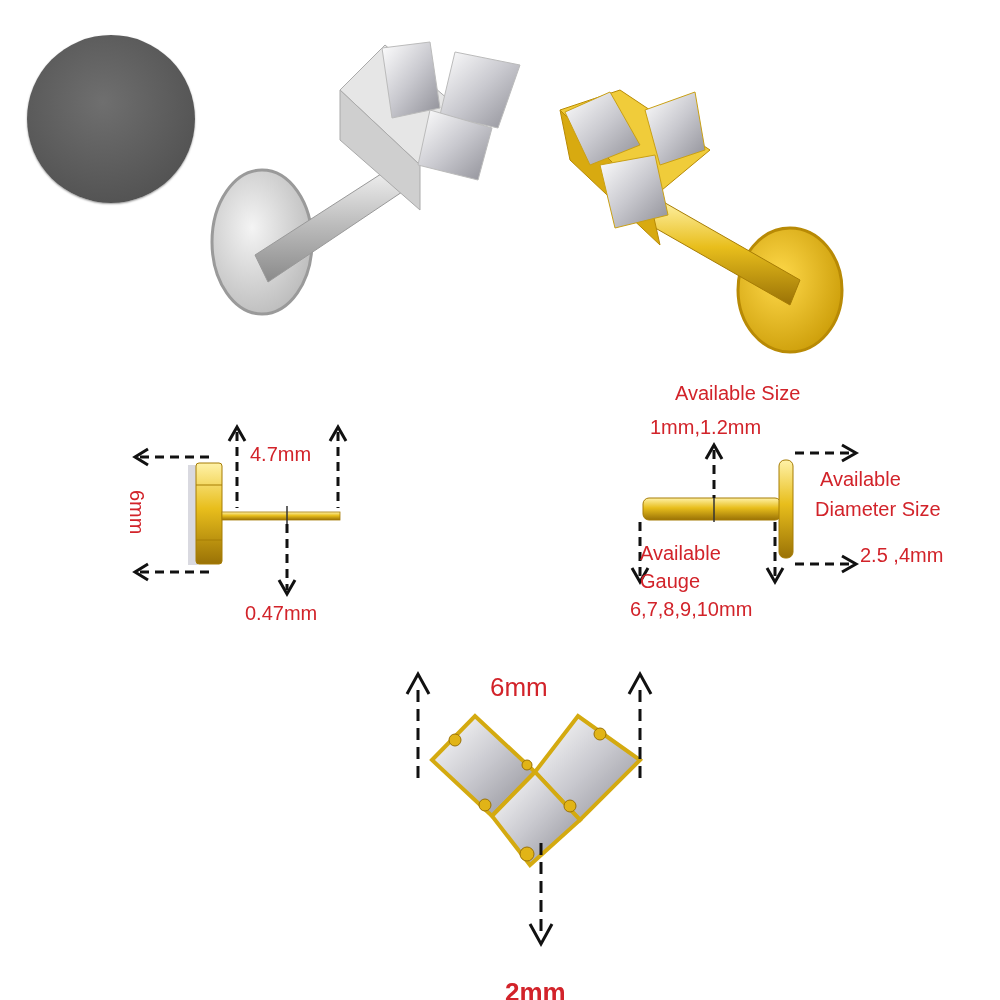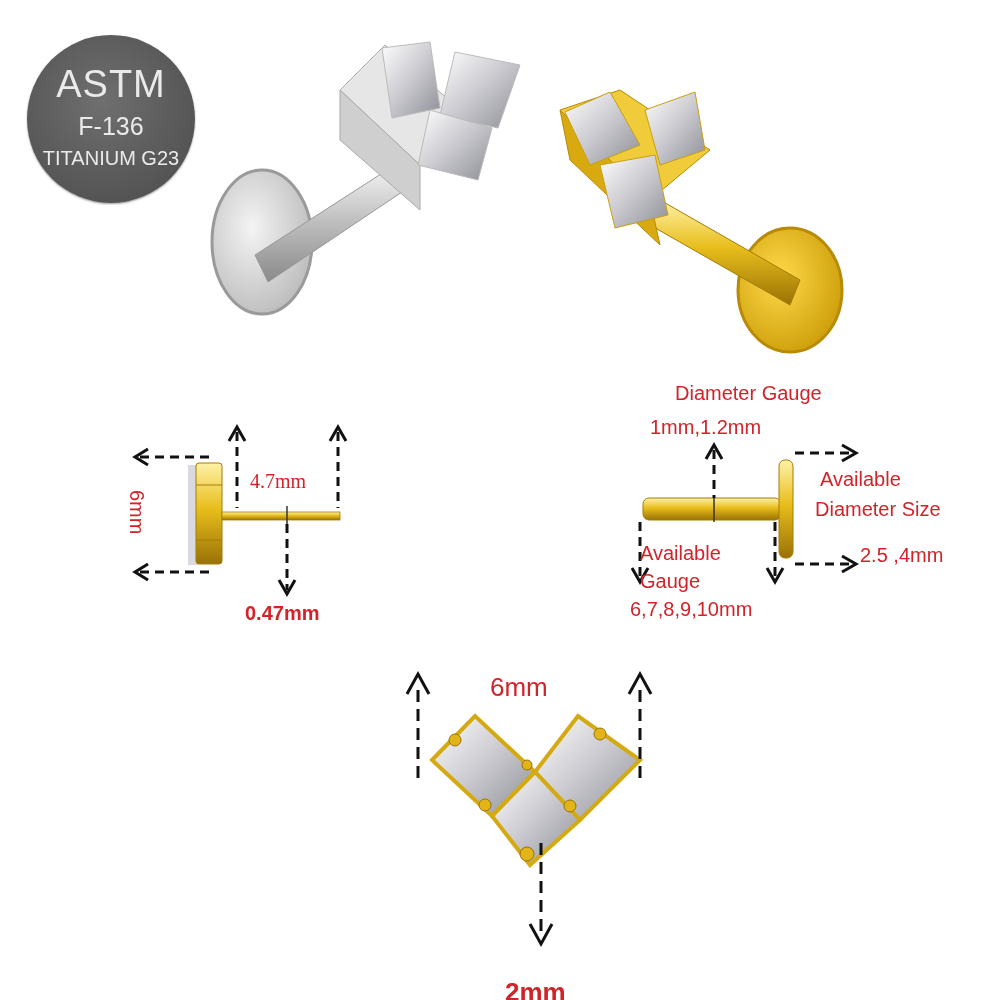--- a/index.html
+++ b/index.html
@@ -127,30 +127,27 @@
     </g>
     <g stroke="#111" stroke-width="3" fill="none">
       <polyline points="407,694 418,674 429,694"></polyline>
       <polyline points="629,694 640,674 651,694"></polyline>
       <polyline points="530,924 541,944 552,924"></polyline>
     </g>
   </g>
 </svg>
 
 <div class="abs badge">
-  <div class="l1">ASTM</div>
-  <div class="l2">F-136</div>
-  <div class="l3">TITANIUM G23</div>
 </div>
 
 <div class="abs label red" style="left:122px; top:490px; transform:rotate(90deg); transform-origin:left top; left:148px;">6mm</div>
-<div class="abs label red" style="left:250px; top:470px;font-family:Liberation Serif, serif;">4.7mm</div>
-<div class="abs label red" style="left:245px; top:602px;font-weight:bold;">0.47mm</div>
+<div class="abs label red" style="left:250px; top:443px;">4.7mm</div>
+<div class="abs label red" style="left:245px; top:602px;">0.47mm</div>
 
-<div class="abs label red" style="left:675px; top:382px;">Diameter Gauge</div>
+<div class="abs label red" style="left:675px; top:382px;">Available Size</div>
 <div class="abs label red" style="left:650px; top:416px;">1mm,1.2mm</div>
 
 <div class="abs label red center" style="left:640px; top:542px; width:150px;">Available</div>
 <div class="abs label red center" style="left:640px; top:570px; width:150px;">Gauge</div>
 <div class="abs label red center" style="left:630px; top:598px; width:170px;">6,7,8,9,10mm</div>
 
 <div class="abs label red center" style="left:820px; top:468px; width:160px;">Available</div>
 <div class="abs label red center" style="left:815px; top:498px; width:170px;">Diameter Size</div>
 <div class="abs label red center" style="left:860px; top:528px; width:160px;margin-top:16px;">2.5 ,4mm</div>
 

